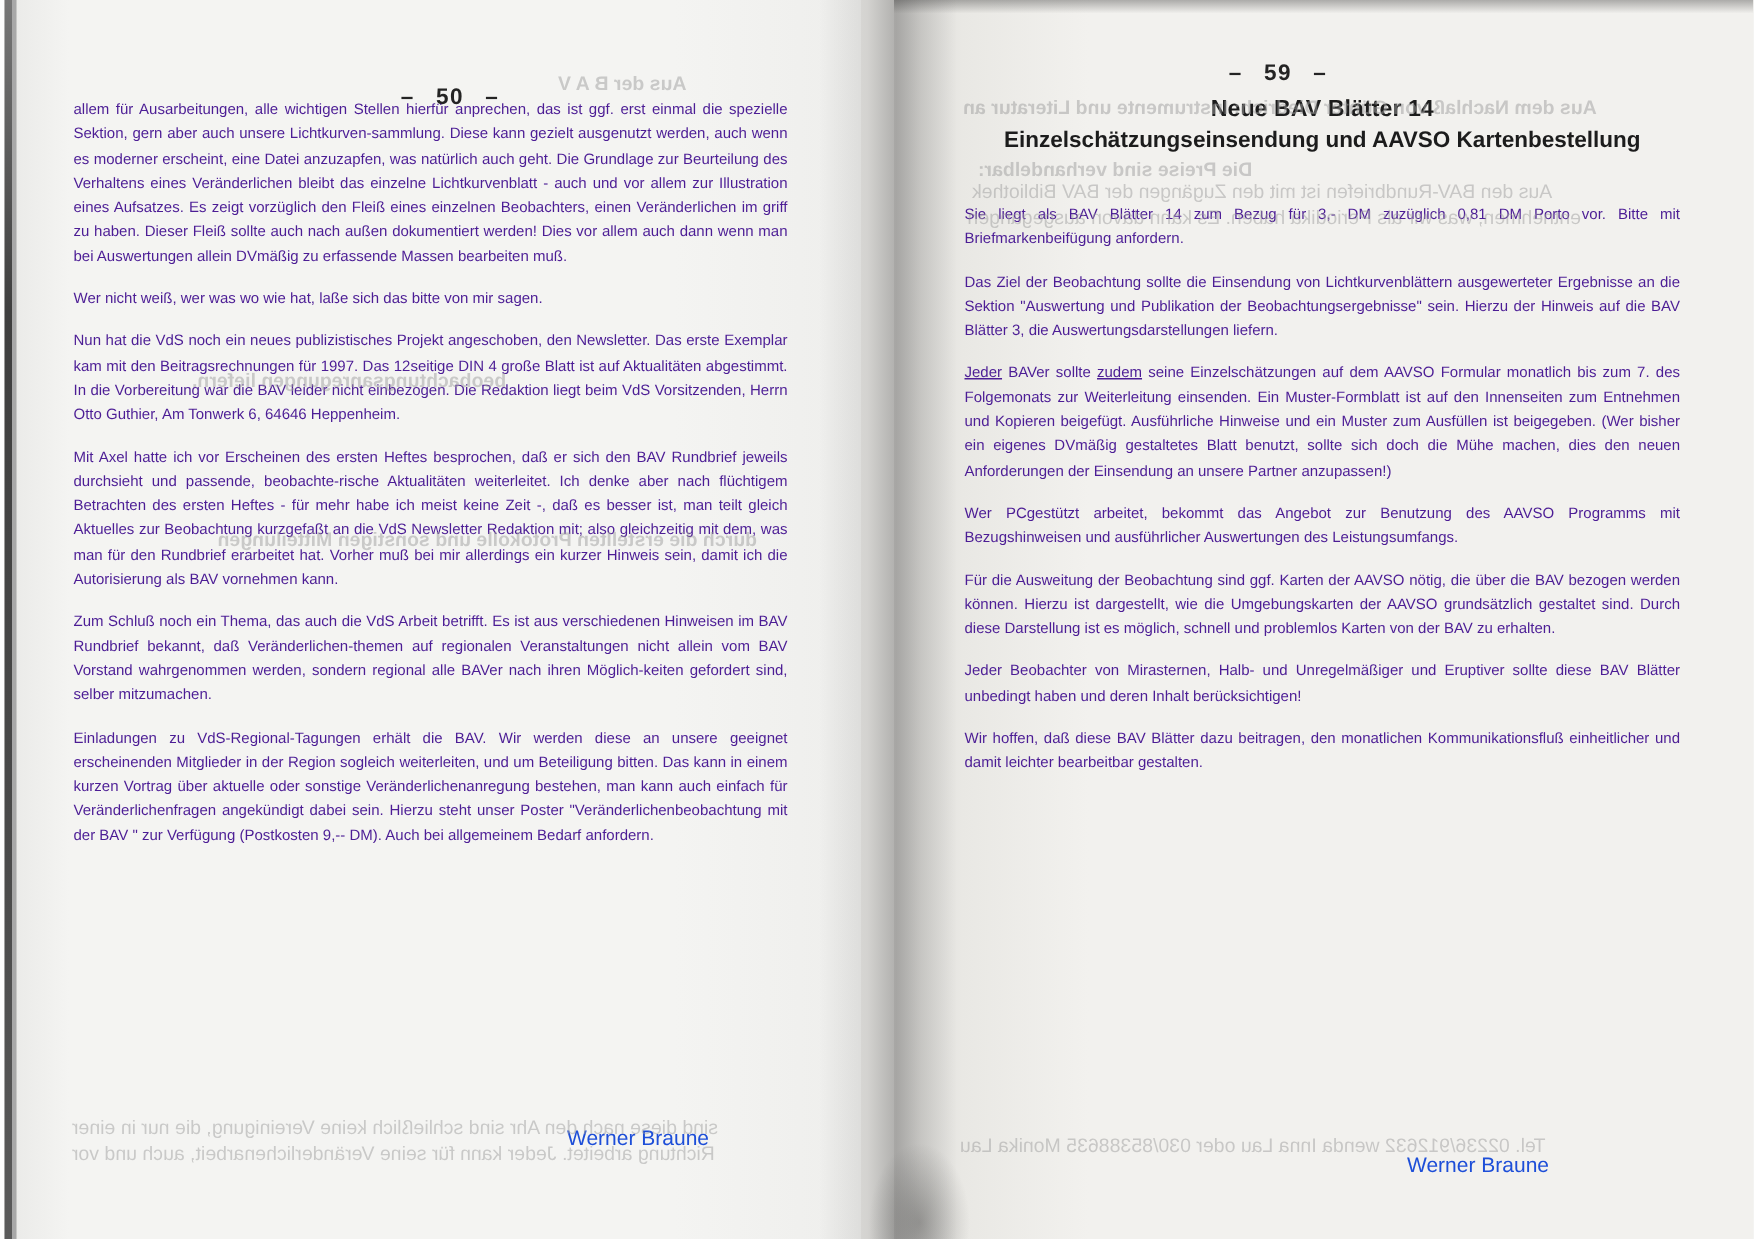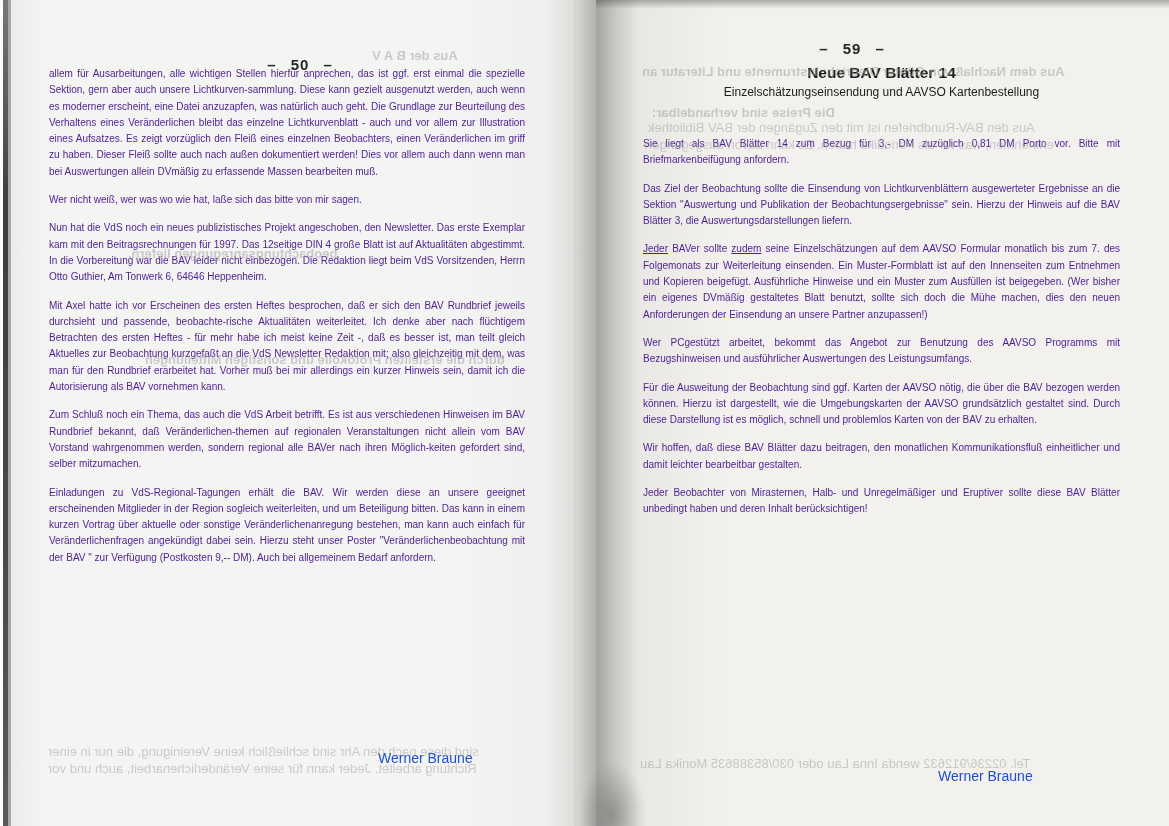--- a/index.html
+++ b/index.html
@@ -36,21 +36,21 @@
   }
   
   .pagenum{
     position:absolute;font-size:15px;font-weight:700;color:#242424;
     letter-spacing:1px;word-spacing:9px;text-align:center;
   }
   #pn-left{left:239px;top:28px;width:122px;margin-top:28px;}
   #pn-right{left:790px;top:40px;width:124px;}
   .rp-head{position:absolute;left:643px;top:64px;width:477px;text-align:center;color:#1c1c1c;}
   .rp-title{margin:0;font-size:15.5px;font-weight:700;}
-  .rp-sub{margin:3px 0 0 0;font-size:12px;font-weight:400;}
+  .rp-sub{margin:3px 0 0 0;font-size:15px;font-weight:700;}
   .body-col{position:absolute;color:#1c1c1c;}
   #body-left{left:49px;top:66px;width:476px;}
   #body-right{left:643px;top:136px;width:477px;}
   .para{
     margin:0 0 12px 0;font-size:10px;line-height:16.3px;
     text-align:justify;color:#4c1d95;
   }
   .para .u{text-decoration:underline;}
   .sig{position:absolute;font-size:14px;color:#1d4ed8;white-space:nowrap;}
   #sig-left{left:378px;top:750px;}
@@ -97,22 +97,22 @@
     <p class="rp-title">Neue BAV Blätter 14</p>
     <p class="rp-sub">Einzelschätzungseinsendung und AAVSO Kartenbestellung</p>
   </div>
 
   <div class="body-col" id="body-right">
       <p class="para"><span>Sie liegt als BAV Blätter 14 zum Bezug für 3,- DM zuzüglich 0,81 DM Porto vor. Bitte mit Briefmarkenbeifügung anfordern.</span></p>
       <p class="para"><span>Das Ziel der Beobachtung sollte die Einsendung von Lichtkurvenblättern ausgewerteter Ergebnisse an die Sektion "Auswertung und Publikation der Beobachtungsergebnisse" sein. Hierzu der Hinweis auf die BAV Blätter 3, die Auswertungsdarstellungen liefern.</span></p>
       <p class="para"><span class="u">Jeder</span><span> BAVer sollte </span><span class="u">zudem</span><span> seine Einzelschätzungen auf dem AAVSO Formular monatlich bis zum 7. des Folgemonats zur Weiterleitung einsenden. Ein Muster-Formblatt ist auf den Innenseiten zum Entnehmen und Kopieren beigefügt. Ausführliche Hinweise und ein Muster zum Ausfüllen ist beigegeben. (Wer bisher ein eigenes DVmäßig gestaltetes Blatt benutzt, sollte sich doch die Mühe machen, dies den neuen Anforderungen der Einsendung an unsere Partner anzupassen!)</span></p>
       <p class="para"><span>Wer PCgestützt arbeitet, bekommt das Angebot zur Benutzung des AAVSO Programms mit Bezugshinweisen und ausführlicher Auswertungen des Leistungsumfangs.</span></p>
       <p class="para"><span>Für die Ausweitung der Beobachtung sind ggf. Karten der AAVSO nötig, die über die BAV bezogen werden können. Hierzu ist dargestellt, wie die Umgebungskarten der AAVSO grundsätzlich gestaltet sind. Durch diese Darstellung ist es möglich, schnell und problemlos Karten von der BAV zu erhalten.</span></p>
+      <p class="para"><span>Jeder Beobachter von Mirasternen, Halb- und Unregelmäßiger und Eruptiver sollte diese BAV Blätter unbedingt haben und deren Inhalt berücksichtigen!</span></p>
       <p class="para"><span>Wir hoffen, daß diese BAV Blätter dazu beitragen, den monatlichen Kommunikationsfluß einheitlicher und damit leichter bearbeitbar gestalten.</span></p>
-      <p class="para"><span>Jeder Beobachter von Mirasternen, Halb- und Unregelmäßiger und Eruptiver sollte diese BAV Blätter unbedingt haben und deren Inhalt berücksichtigen!</span></p>
     </div>
 
   <div class="sig" id="sig-right">Werner Braune</div>
 
 <div class="ghost b" style="left: 372px; top: 48px;">Aus der B A V</div>
     <div class="ghost b" style="left: 128px; top: 246px;">beobachtungsanregungen liefern.</div>
     <div class="ghost b" style="left: 145px; top: 352px;">durch die erstellten Protokolle und sonstigen Mitteilungen</div>
     <div class="ghost" style="left: 48px; top: 744px;">sind diese nach den Ahr sind schließlich keine Vereinigung, die nur in einer</div>
     <div class="ghost" style="left: 48px; top: 761px;">Richtung arbeitet. Jeder kann für seine Veränderlichenarbeit, auch und vor</div>
     <div class="ghost b" style="left: 642px; top: 64px;">Aus dem Nachlaß von Günter Diedrich: Instrumente und Literatur an</div>

